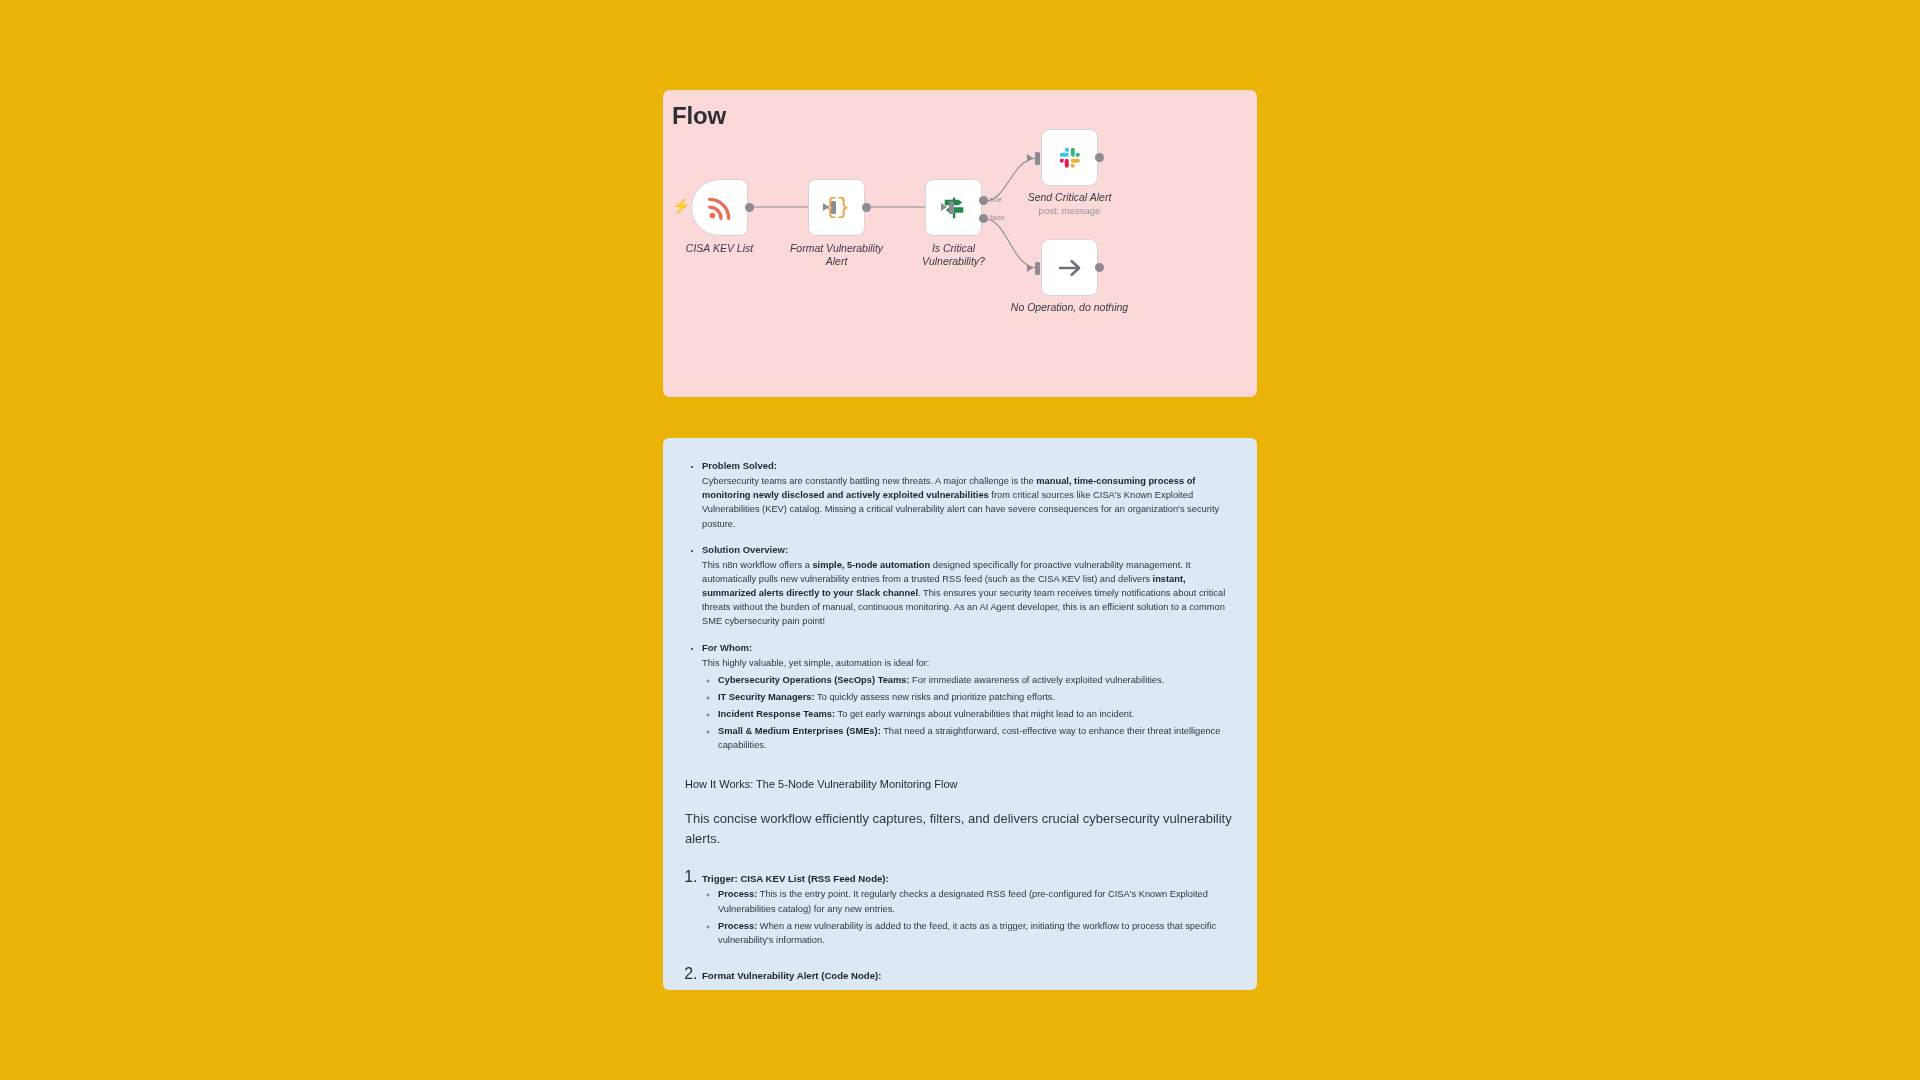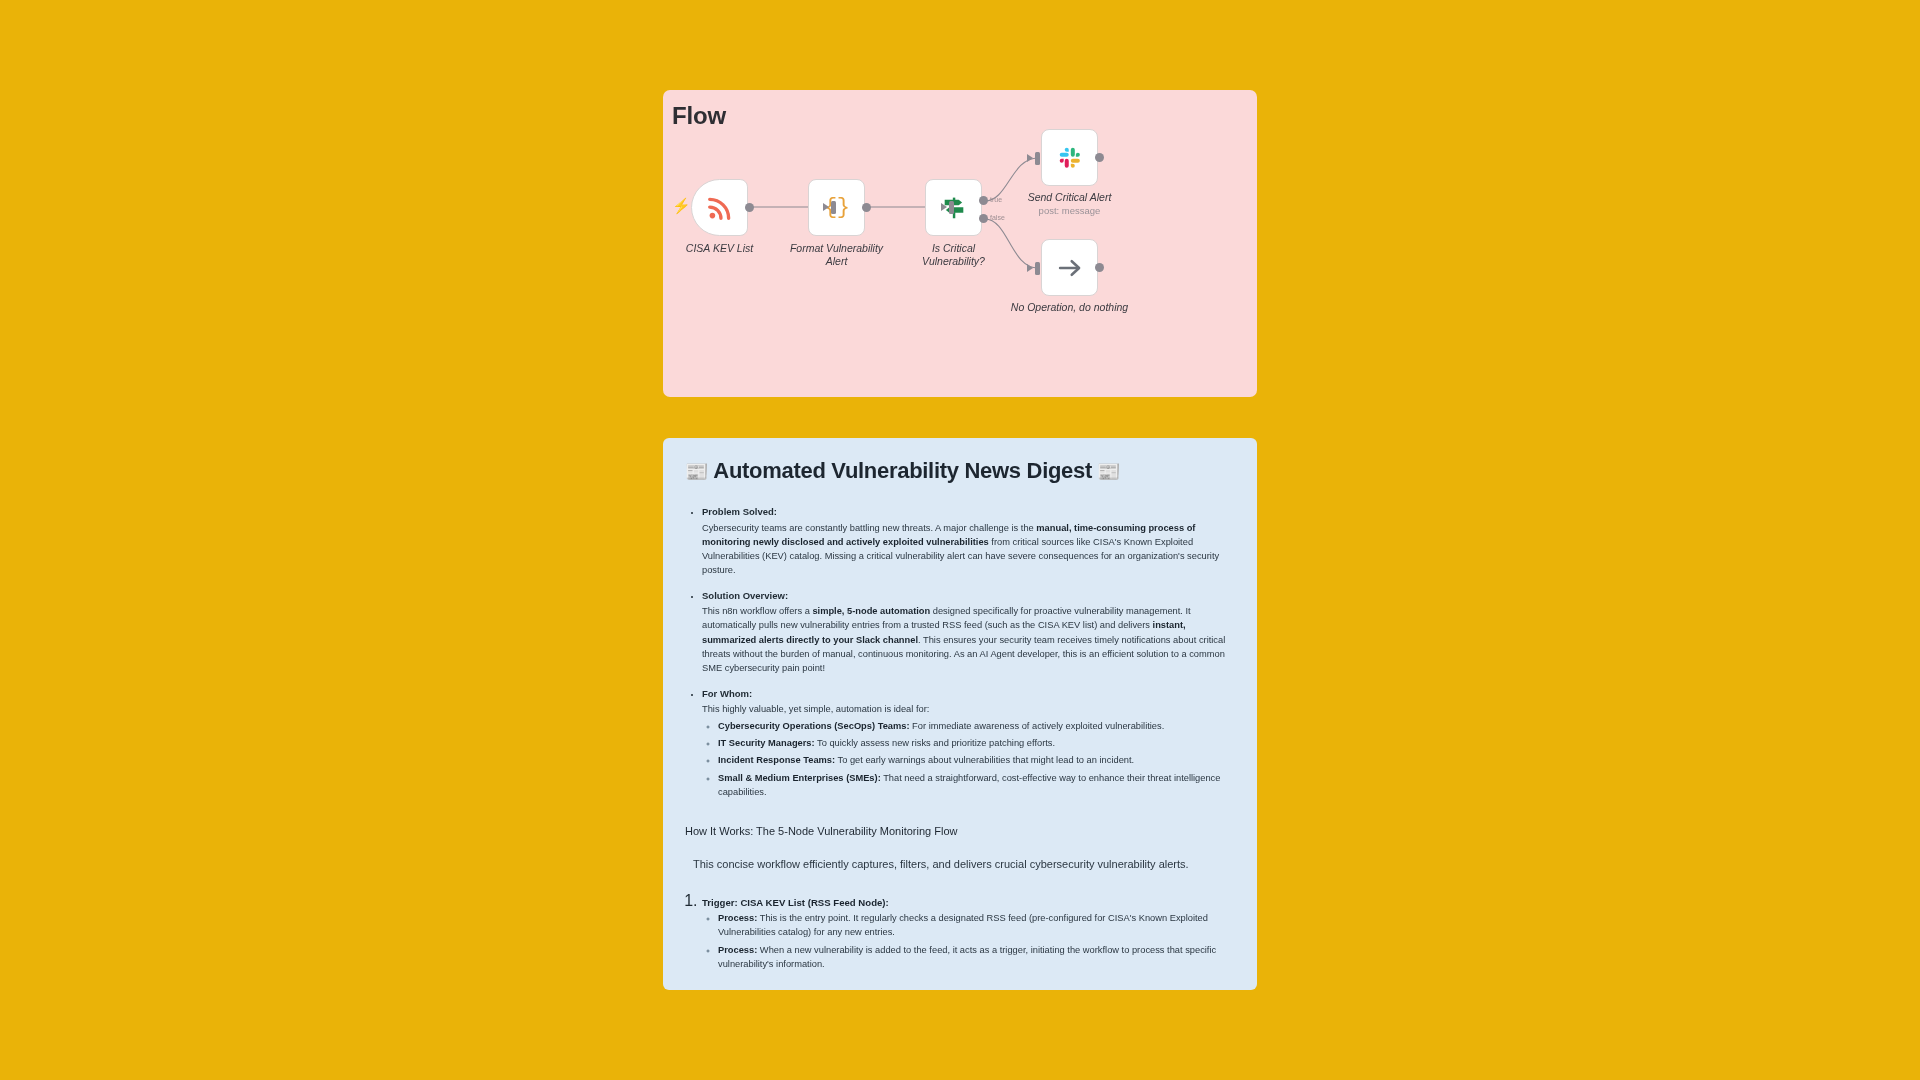--- a/index.html
+++ b/index.html
@@ -153,23 +153,23 @@
   }
   ul.sub-list > li::marker { font-size: 8px; color: #5d7183; }
   ul.sub-list b { font-weight: 700; color: #1a242e; }
   .section-head {
     font-size: 11px;
     font-weight: 400;
     color: #1d2630;
     margin: 26px 0 0 0;
   }
   .section-intro {
-    font-size: 11px;
+    font-size: 13px;
     color: #2b3742;
-    margin: 19px 0 0 8px;
+    margin: 19px 0 0 0;
     line-height: 1.5;
   }
   ol.steps {
     margin: 20px 0 0 0;
     padding-left: 17px;
     list-style: decimal;
   }
   ol.steps > li { margin-bottom: 18px; }
   .step-title { font-size: 9.6px; font-weight: 700; color: #1a242e; }
 </style>
@@ -259,25 +259,20 @@
       </div>
       <div class="endpoint" style="left:432px; top:173px;"></div>
       <div class="node-label" style="left:343px; top:211px; width:127px;">No Operation, do nothing</div>
 
     </div>
   </div>
 
   <div class="doc-panel">
     <div class="doc-inner">
 
-      <h1 class="doc-title">
-        <span class="emo">📰</span>
-        <span>Automated Vulnerability News Digest</span>
-        <span class="emo">📰</span>
-      </h1>
 
       <ul class="top-list" id="top-list">
           <li>
             <div class="lead">Problem Solved:</div>
             <div class="body-text"><span>Cybersecurity teams are constantly battling new threats. A major challenge is the </span><b>manual, time-consuming process of monitoring newly disclosed and actively exploited vulnerabilities</b><span> from critical sources like CISA's Known Exploited Vulnerabilities (KEV) catalog. Missing a critical vulnerability alert can have severe consequences for an organization's security posture.</span></div>
           </li>
           <li>
             <div class="lead">Solution Overview:</div>
             <div class="body-text"><span>This n8n workflow offers a </span><b>simple, 5-node automation</b><span> designed specifically for proactive vulnerability management. It automatically pulls new vulnerability entries from a trusted RSS feed (such as the CISA KEV list) and delivers </span><b>instant, summarized alerts directly to your Slack channel</b><span>. This ensures your security team receives timely notifications about critical threats without the burden of manual, continuous monitoring. As an AI Agent developer, this is an efficient solution to a common SME cybersecurity pain point!</span></div>
           </li>

